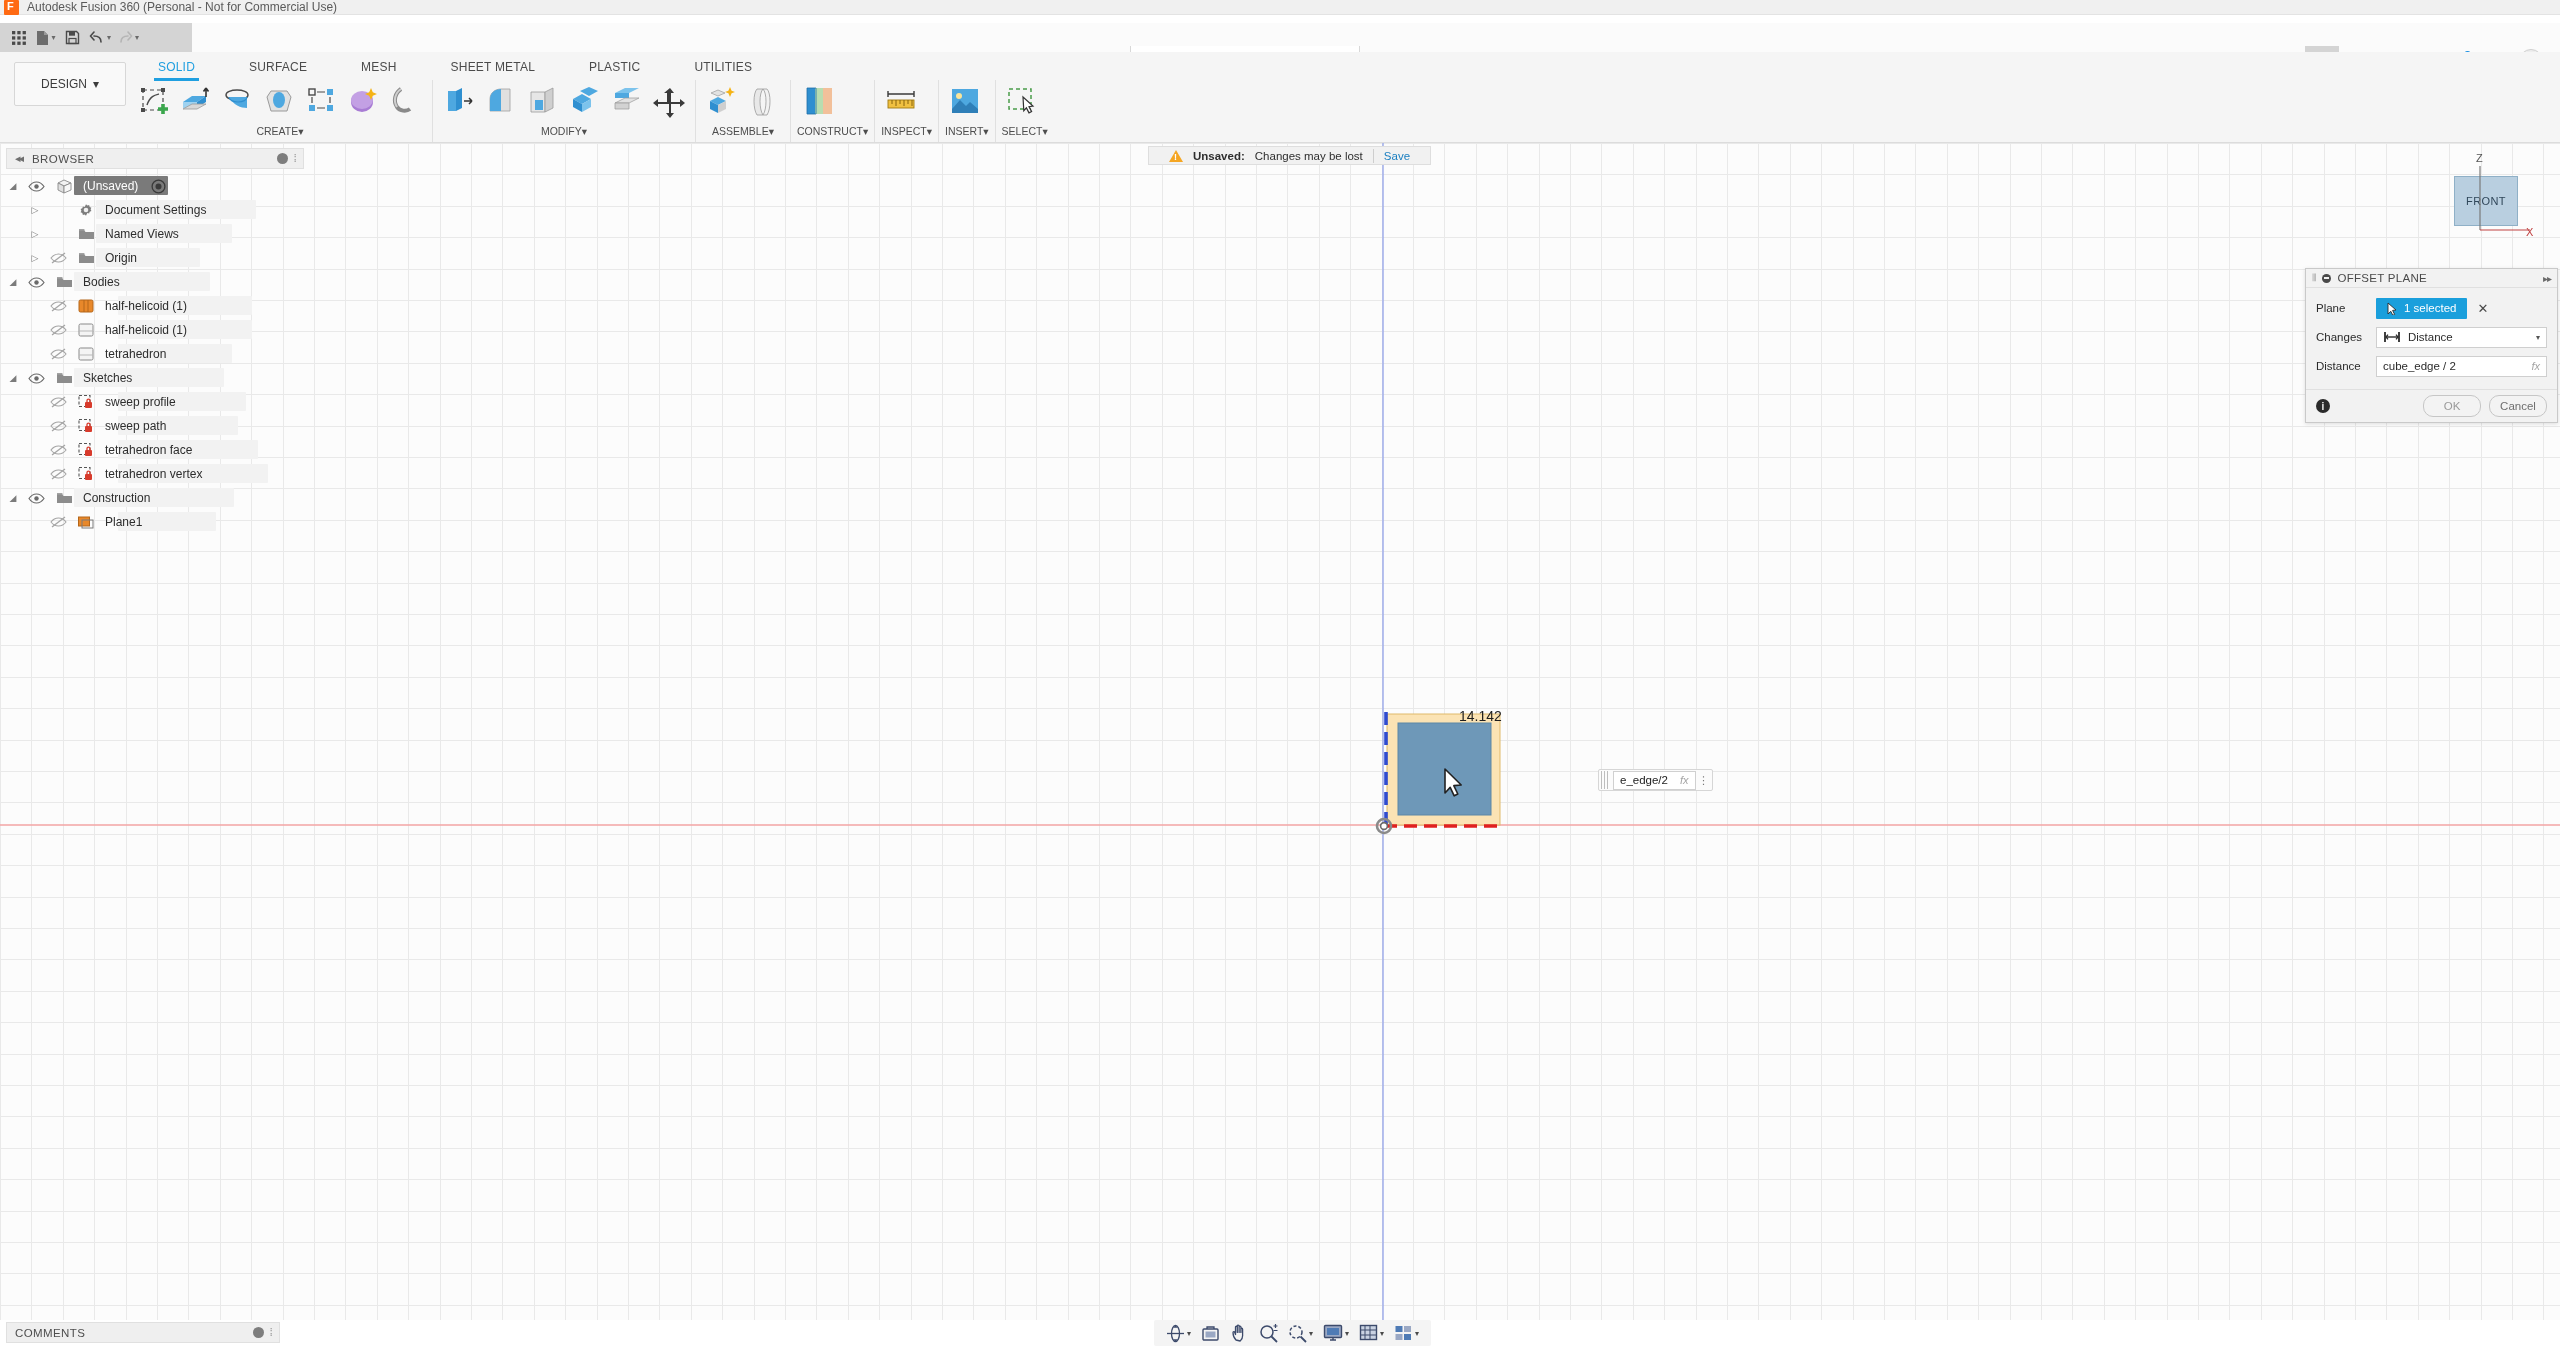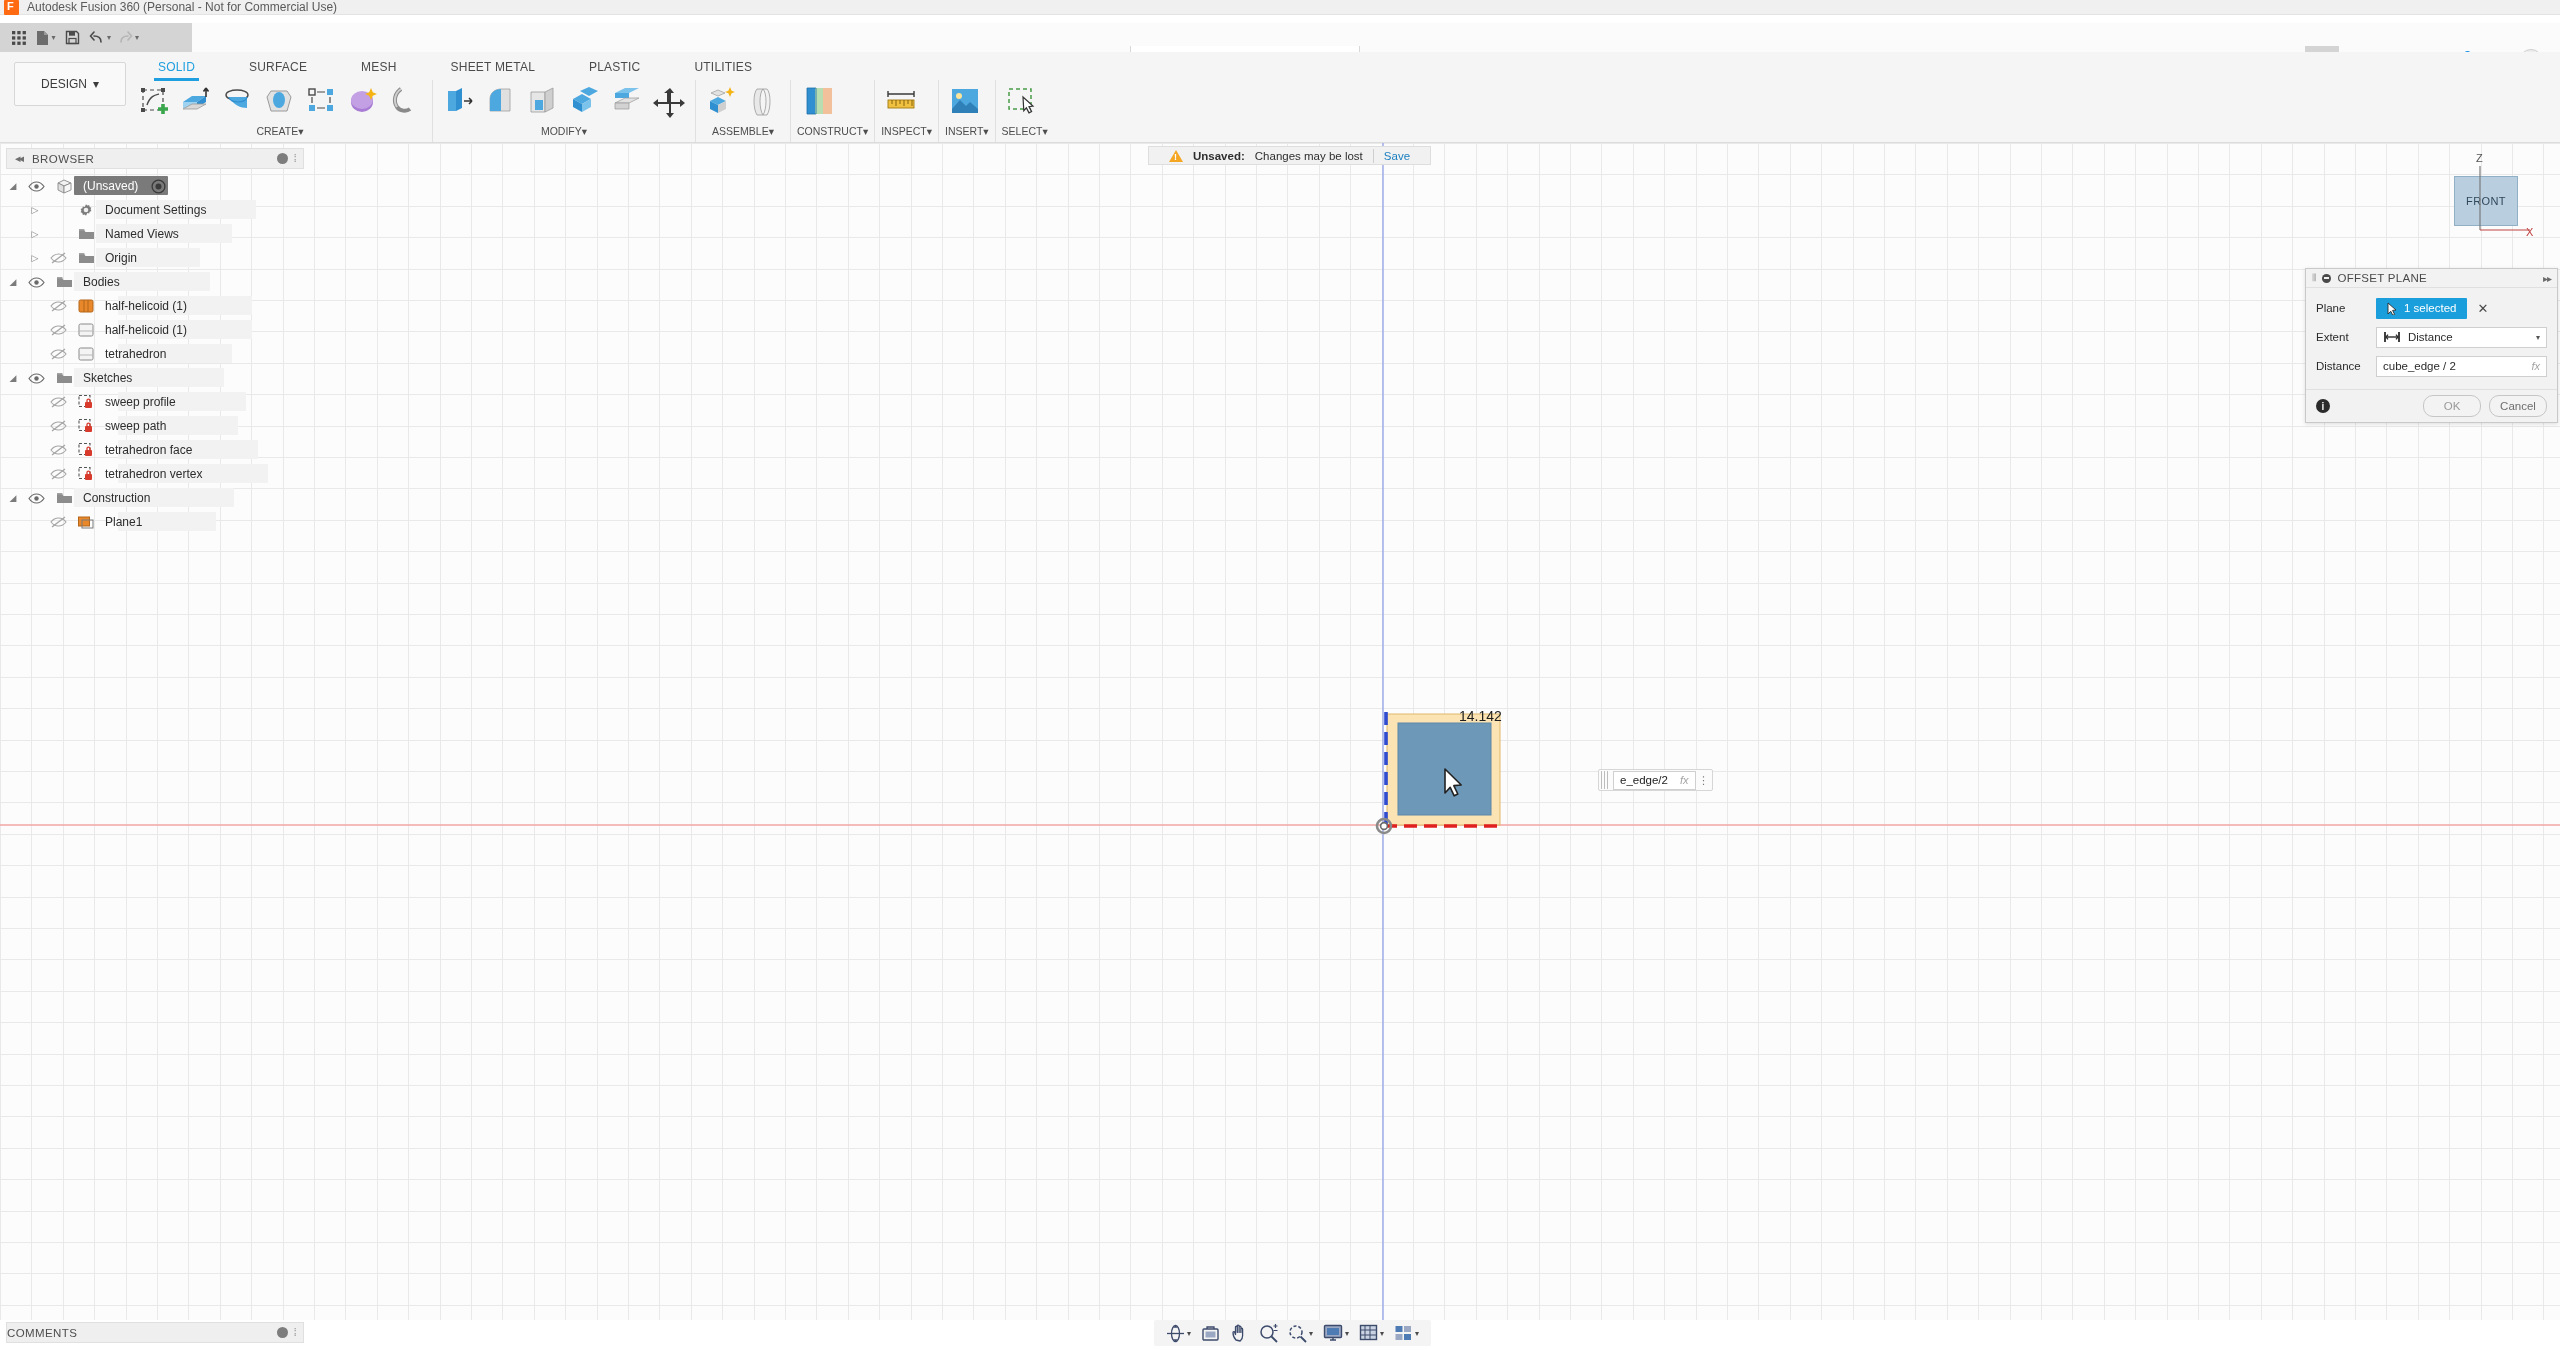--- a/index.html
+++ b/index.html
@@ -279,23 +279,23 @@
 
   
   .bottom-toolbar {
     position: absolute; left: 1154px; top: 1320px; height: 26px;
     background: #f4f4f4; display: flex; align-items: center; gap: 2px;
     padding: 0 8px; border-radius: 2px;
   }
   .bt-item { display:flex;align-items:center;gap:2px;padding:0 4px;height:22px;}
   .bt-caret{font-size:8px;color:#4a4a4a;}
   .comments {
-    position: absolute; left: 6px; top: 1322px; width: 298px; height: 21px;
+    position: absolute; left: 6px; top: 1322px; width: 274px; height: 21px;
     background: #efefef; border: 1px solid #e0e0e0; display: flex;
-    align-items: center; gap: 10px;
+    align-items: center; padding-left: 8px; gap: 10px;
     font-size: 11.5px; color: #4e4e4e; letter-spacing:.4px;
   }
   .comments-right { margin-left:auto; display:flex; align-items:center; gap:6px; padding-right:6px;}
   .dotbtn{width:11px;height:11px;border-radius:50%;background:#7d7d7d;}
   .statusbar {
     position: absolute; left: 0; top: 1326px; width: 2560px; height: 24px;
     display: flex; align-items: center; justify-content: flex-end;
     padding-right: 16px; font-size: 11.5px; color: #4b4b4b;
   }
 </style>
@@ -931,21 +931,21 @@
         <span class="sel-chip">
           <svg width="11" height="13" viewBox="0 0 11 13">
               <path d="M1 1l8 7-3.4.4 2 4-1.8.9-2-4L1 12z" fill="#fff" stroke="#2b2b2b" stroke-width=".9"></path>
             </svg>
           <span>1 selected</span>
         </span>
         <span class="chip-x">✕</span>
       </div>
 
       <div class="frow">
-        <span class="flabel">Extent</span>
+        <span class="flabel">Changes</span>
         <span class="dd">
           <svg width="18" height="12" viewBox="0 0 18 12">
             <line x1="2" y1="1" x2="2" y2="11" stroke="#2b2b2b" stroke-width="1.8"></line>
             <line x1="16" y1="1" x2="16" y2="11" stroke="#2b2b2b" stroke-width="1.8"></line>
             <line x1="3" y1="6" x2="15" y2="6" stroke="#2b2b2b" stroke-width="1.4"></line>
             <path d="M5 3.6L3 6l2 2.4M13 3.6L15 6l-2 2.4" fill="none" stroke="#2b2b2b" stroke-width="1.3"></path>
           </svg>
           <span>Distance</span>
           <span class="dd-caret">▾</span>
         </span>

